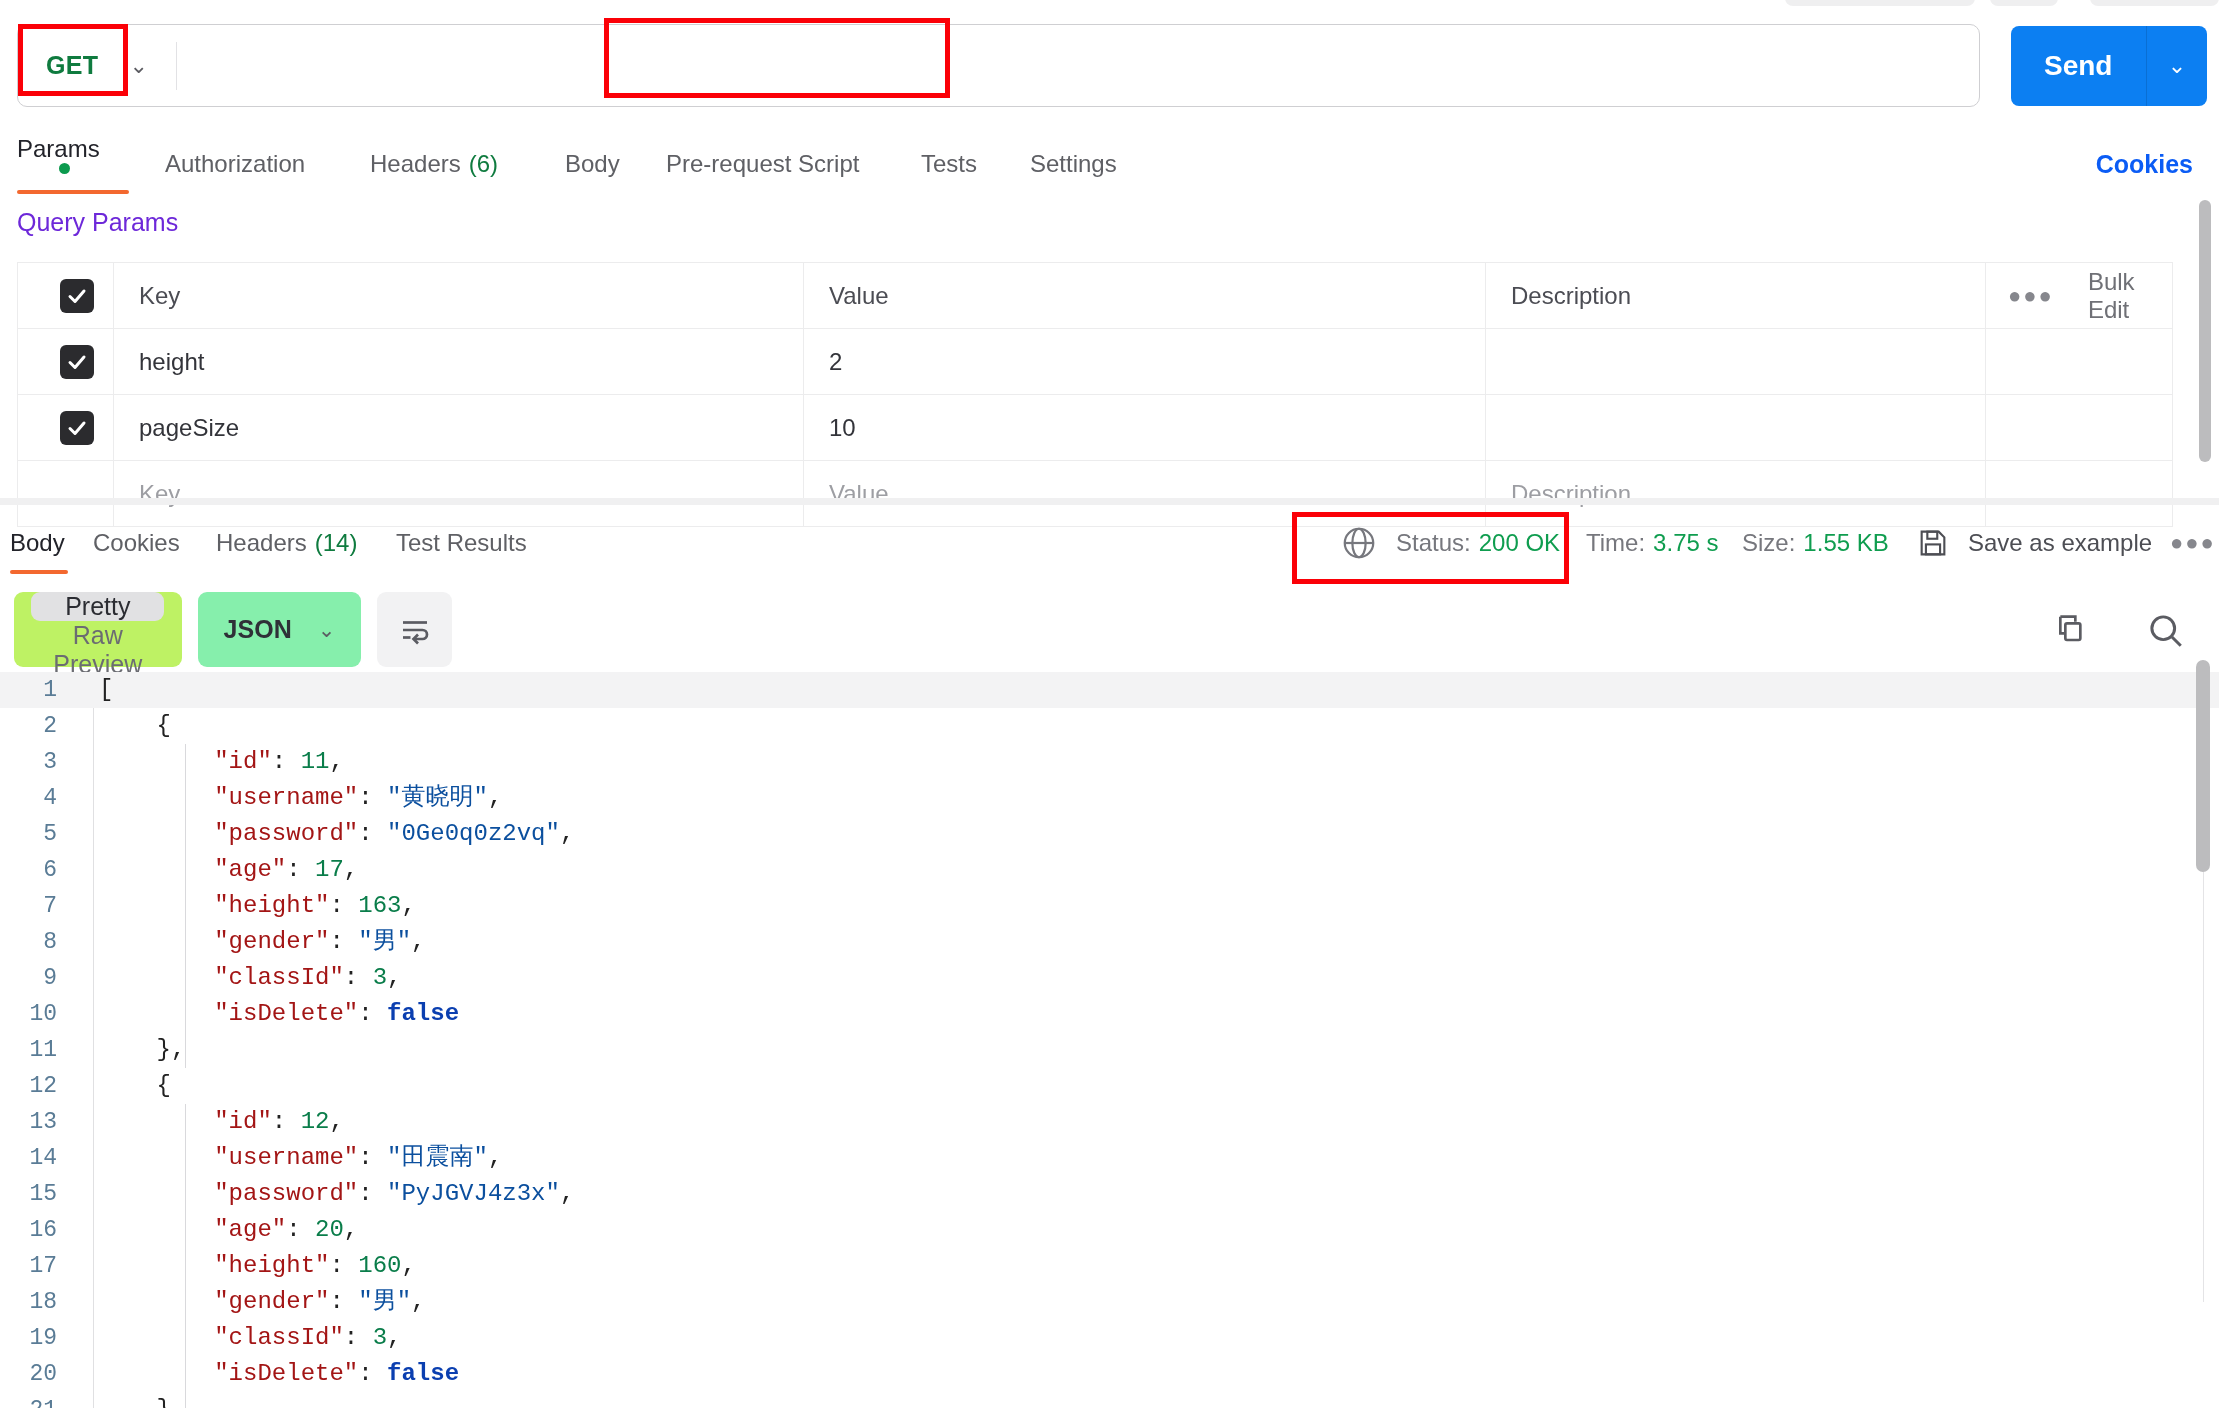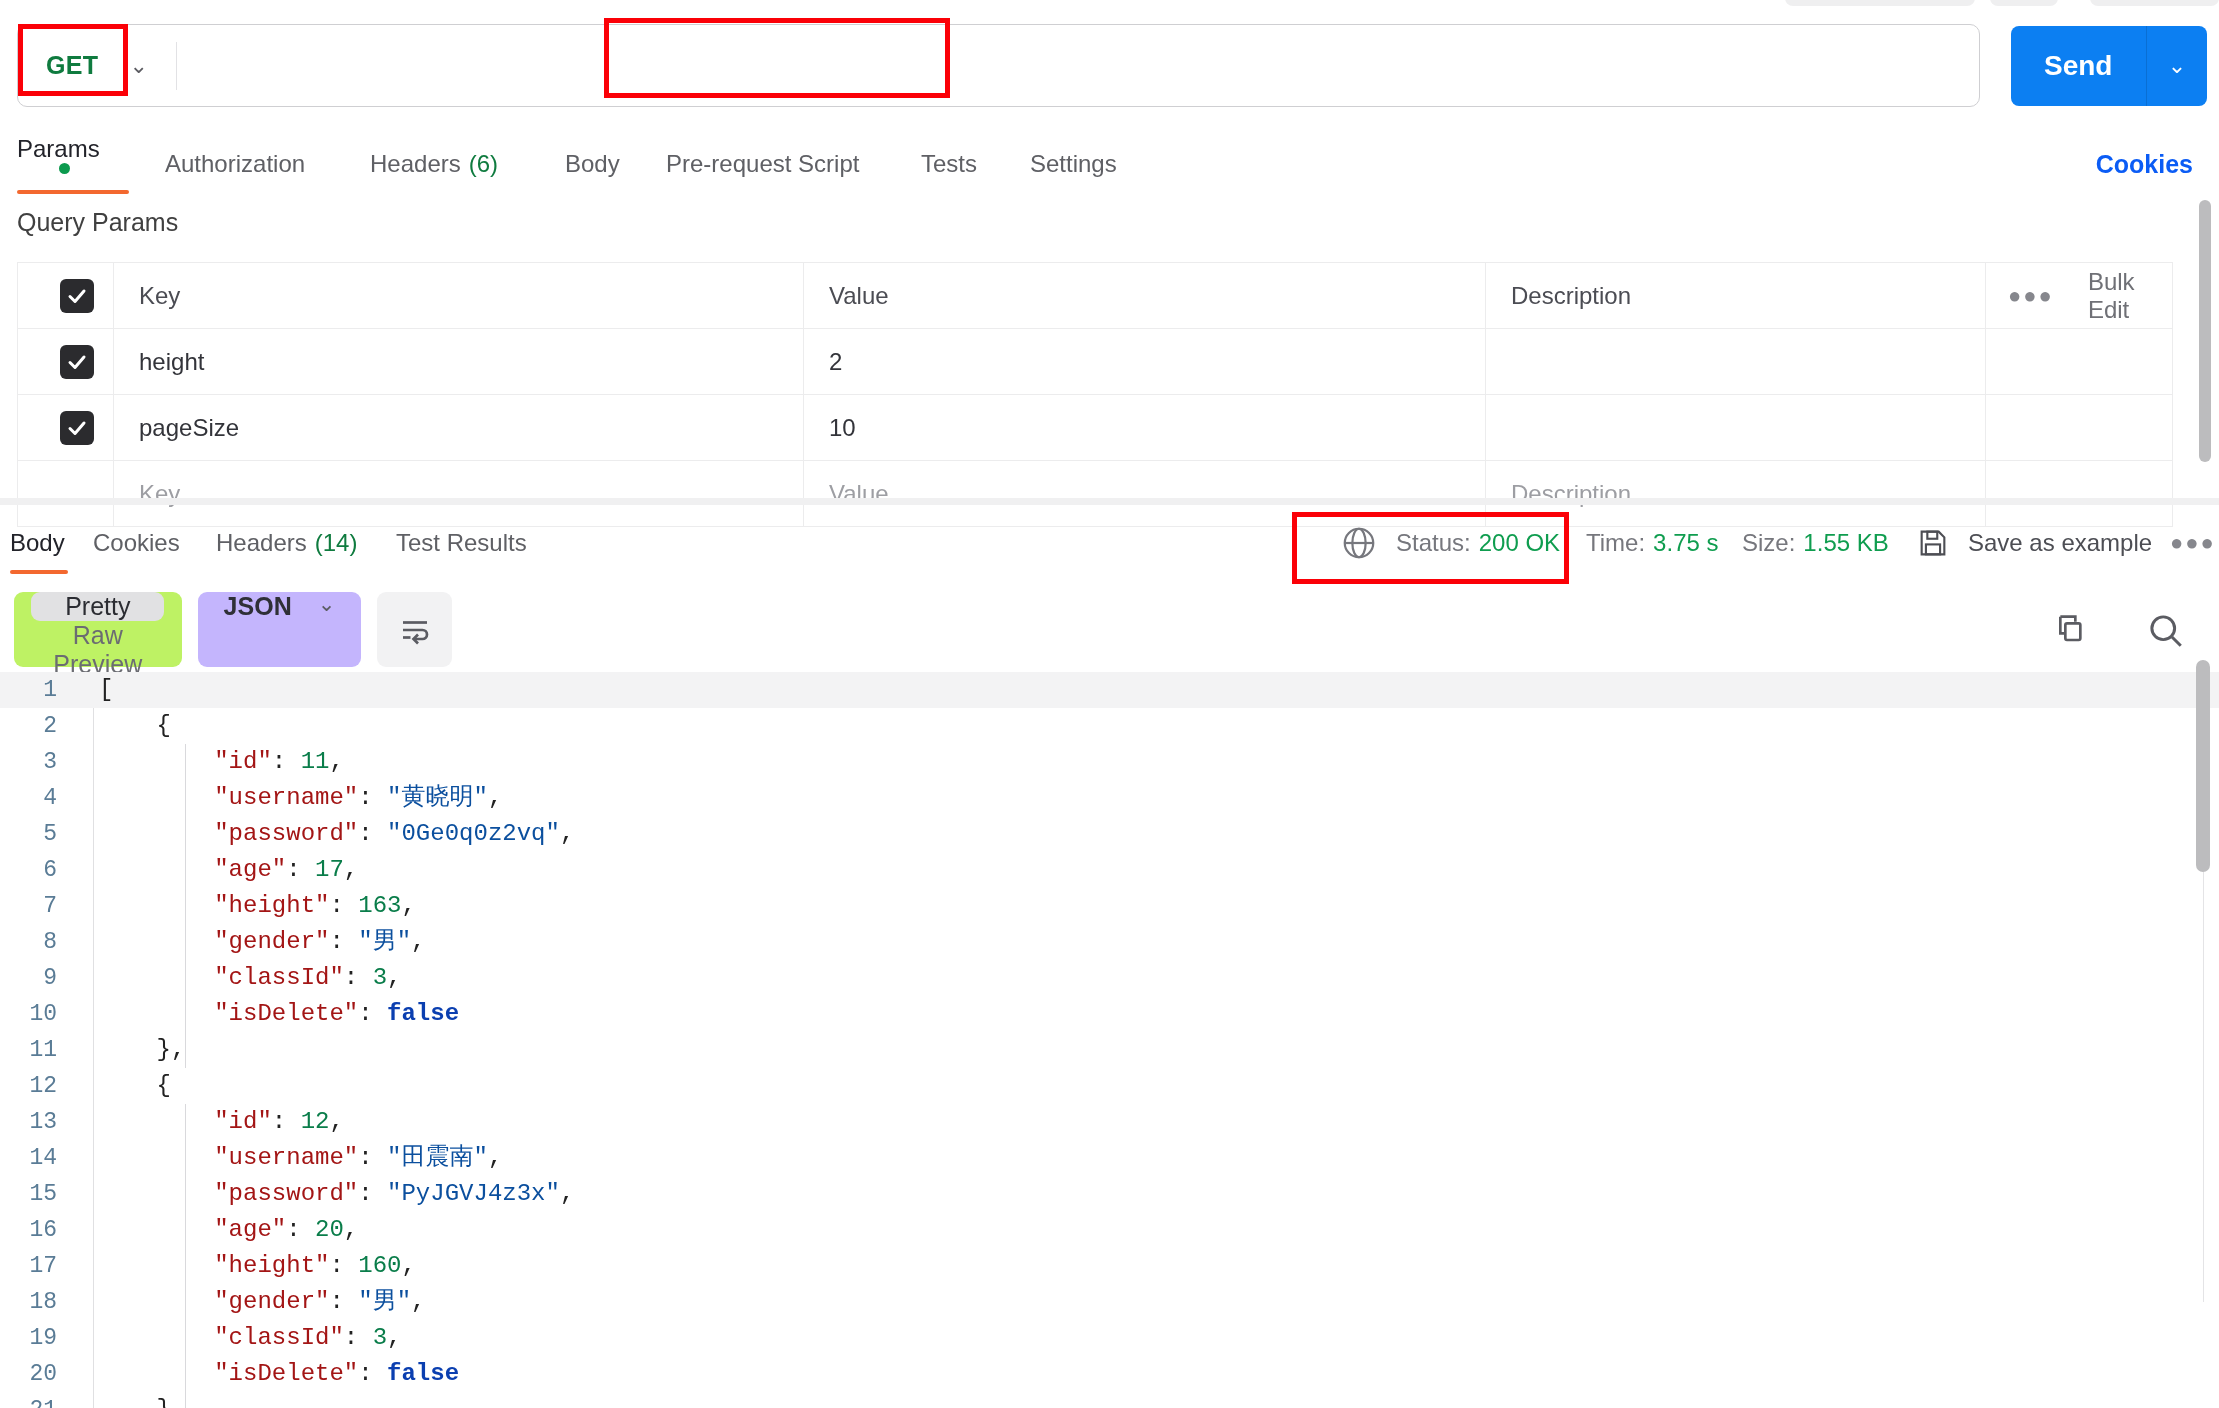--- a/index.html
+++ b/index.html
@@ -70,21 +70,21 @@
     margin-left:12px;
   }
   .tab-count { color:#0f7b3f; margin-left:8px; }
   .cookies-link {
     position:absolute; right:26px; top:135px; height:58px; display:flex;
     align-items:center; color:#0b5cf5; font-size:25px; font-weight:700; cursor:pointer;
   }
 
   
   .qp-title {
-    position:absolute; left:17px; top:208px; font-size:25px; color:#404040; font-weight:400;
+    position:absolute; left:17px; top:208px; font-size:25px; color:#6d28d9; font-weight:400;
   }
   .params-table {
     position:absolute; left:17px; top:262px; width:2155px;
     border:1px solid #e6e6e8; border-collapse:collapse; table-layout:fixed;
     background:#fff;
   }
   .params-table td { border:1px solid #ececed; height:66px; padding:0; vertical-align:middle; }
   .col-chk   { width:96px; }
   .col-key   { width:690px; }
   .col-val   { width:682px; }
@@ -134,21 +134,21 @@
   .viewbar { position:absolute; left:14px; top:592px; height:75px; display:flex; align-items:center; gap:16px; }
   .seg {
     height:75px; background:#bef264; border-radius:9px; display:flex; align-items:center;flex-direction:column;
   }
   .seg-item {
     height:75px; padding:0 34px; display:flex; align-items:center;
     font-size:25px; color:#6b6c72; border-radius:9px; cursor:pointer;
   }
   .seg-item.active { background:#e1e1e3; color:#2b2c32; }
   .json-sel {
-    height:75px; background:#c4b5fd; border-radius:9px; display:flex; 
+    height:75px; background:#86efac; border-radius:9px; display:flex; align-items:center;
     padding:0 26px; gap:26px; cursor:pointer;
   }
   .json-sel .lab { font-size:25px; color:#2f3037; font-weight:600; }
   .json-sel .car { font-size:21px; color:#5b5c62; }
   .wrap-btn {
     width:75px; height:75px; background:#f2f2f3; border-radius:9px;
     display:flex; align-items:center; justify-content:center; cursor:pointer;
   }
   .right-icons { position:absolute; right:32px; top:592px; height:75px; display:flex; align-items:center; gap:54px; }
   .ricon { width:44px; height:44px; display:flex; align-items:center; justify-content:center; cursor:pointer; }

